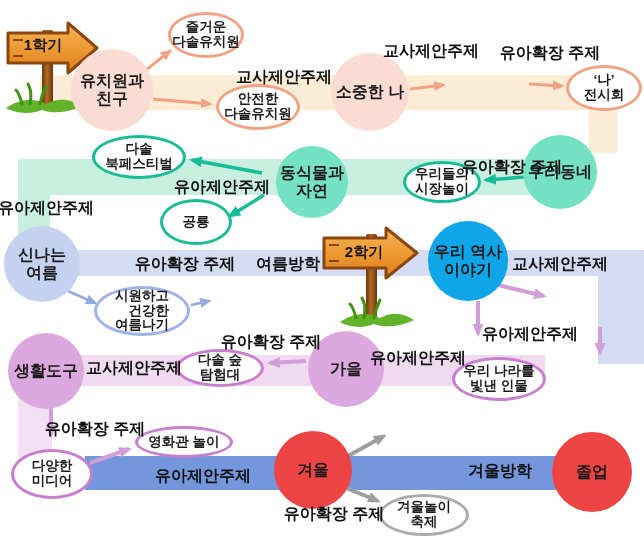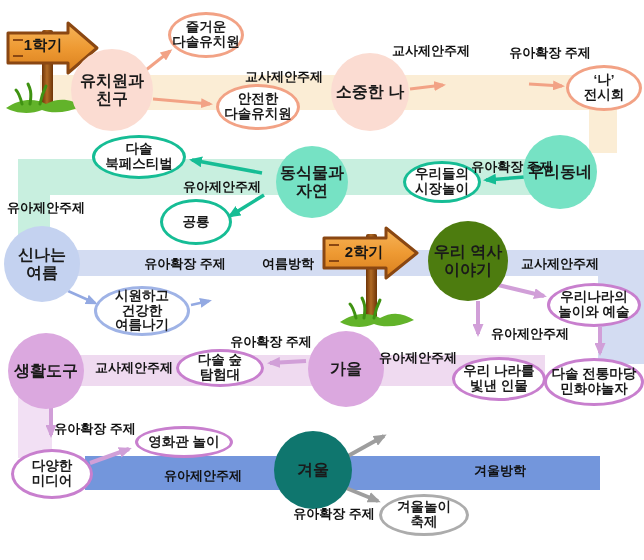--- a/index.html
+++ b/index.html
@@ -15,35 +15,35 @@
   .b4v{background:#f2e0f4;}
   .b5{background:#7396dc;}
   .circle{
     position:absolute;border-radius:50%;display:flex;align-items:center;justify-content:center;
     text-align:center;font-weight:bold;font-size:16px;line-height:1.12;white-space:pre-line;
     transform:translate(-50%,-50%);box-sizing:border-box;
   }
   .c-peach{background:#fbdcd2;}
   .c-mint{background:#76e2c4;}
   .c-peri{background:#c4d2f0;}
-  .c-lav{background:#4d7c0f;}
+  .c-lav{background:#0ea5e9;}
   .c-orchid{background:#dba8df;}
-  .c-gray{background:#0f766e;}
+  .c-gray{background:#ef4444;}
   .ell{
     position:absolute;border-radius:50%;background:#ffffff;display:flex;align-items:center;justify-content:center;
     text-align:center;font-weight:bold;font-size:13.5px;line-height:1.1;white-space:pre-line;
     transform:translate(-50%,-50%);box-sizing:border-box;border:3px solid #000;
   }
   .e-salmon{border-color:#f2a285;}
   .e-teal{border-color:#16bd95;}
-  .e-peri{border-color:#9fb3e6;}
+  .e-peri{border-color:#9fb3e6;text-align:right;}
   .e-orchid{border-color:#c87fce;}
   .e-gray{border-color:#acacac;}
   .lbl{
-    position:absolute;transform:translate(-50%,-50%);font-weight:bold;font-size:13px;
+    position:absolute;transform:translate(-50%,-50%);font-weight:bold;font-size:16px;
     white-space:nowrap;color:#111;
   }
   .arrows,.sign-svg{position:absolute;left:0;top:0;}
   .sign-svg{width:102px;height:108px;}
   .sign-text{
     position:absolute;transform:translate(-50%,-50%);font-weight:bold;font-size:15px;white-space:nowrap;color:#161616;
   }
 </style>
 </head>
 <body>
@@ -151,43 +151,40 @@
   <div class="circle c-mint" style="left:312px;top:182px;width:72px;height:72px">동식물과
 자연</div>
   <div class="circle c-mint" style="left:560px;top:172px;width:74px;height:74px">우리동네</div>
   <div class="circle c-peri" style="left:42px;top:264px;width:76px;height:76px">신나는
 여름</div>
   <div class="circle c-lav" style="left:468px;top:261px;width:80px;height:80px">우리 역사
 이야기</div>
   <div class="circle c-orchid" style="left:46px;top:371px;width:76px;height:76px">생활도구</div>
   <div class="circle c-orchid" style="left:346px;top:369px;width:76px;height:76px">가을</div>
   <div class="circle c-gray" style="left:313px;top:470px;width:78px;height:78px">겨울</div>
+  <div class="circle c-gray" style="left:592px;top:472px;width:80px;height:80px">졸업</div>
 
   <div class="ell e-salmon" style="left:206px;top:35px;width:76px;height:46px">즐거운
 다솔유치원</div>
   <div class="ell e-salmon" style="left:258px;top:107px;width:84px;height:46px">안전한
 다솔유치원</div>
   <div class="ell e-salmon" style="left:604px;top:88px;width:76px;height:46px">‘나’
 전시회</div>
   <div class="ell e-teal" style="left:139px;top:157px;width:94px;height:44px">다솔
 북페스티벌</div>
   <div class="ell e-teal" style="left:196px;top:222px;width:72px;height:46px">공룡</div>
   <div class="ell e-teal" style="left:442px;top:182px;width:78px;height:42px">우리들의
 시장놀이</div>
   <div class="ell e-peri" style="left:142px;top:311px;width:96px;height:50px">시원하고
 건강한
 여름나기</div>
-  <div class="ell e-orchid" style="left:594px;top:305px;width:94px;height:44px">우리나라의
-놀이와 예술</div>
   <div class="ell e-orchid" style="left:220px;top:368px;width:88px;height:38px">다솔 숲
 탐험대</div>
   <div class="ell e-orchid" style="left:499px;top:379px;width:94px;height:44px">우리 나라를
 빛낸 인물</div>
-  <div class="ell e-orchid" style="left:594px;top:382px;width:100px;height:48px">다솔 전통마당
-민화야놀자</div>
   <div class="ell e-orchid" style="left:52px;top:474px;width:82px;height:50px">다양한
 미디어</div>
   <div class="ell e-orchid" style="left:184px;top:442px;width:98px;height:32px">영화관 놀이</div>
   <div class="ell e-gray" style="left:424px;top:515px;width:90px;height:42px">겨울놀이
 축제</div>
 
   <span class="lbl" style="left:284px;top:77px">교사제안주제</span>
   <span class="lbl" style="left:431px;top:51px">교사제안주제</span>
   <span class="lbl" style="left:550px;top:53px">유아확장 주제</span>
   <span class="lbl" style="left:222px;top:187px">유아제안주제</span>

